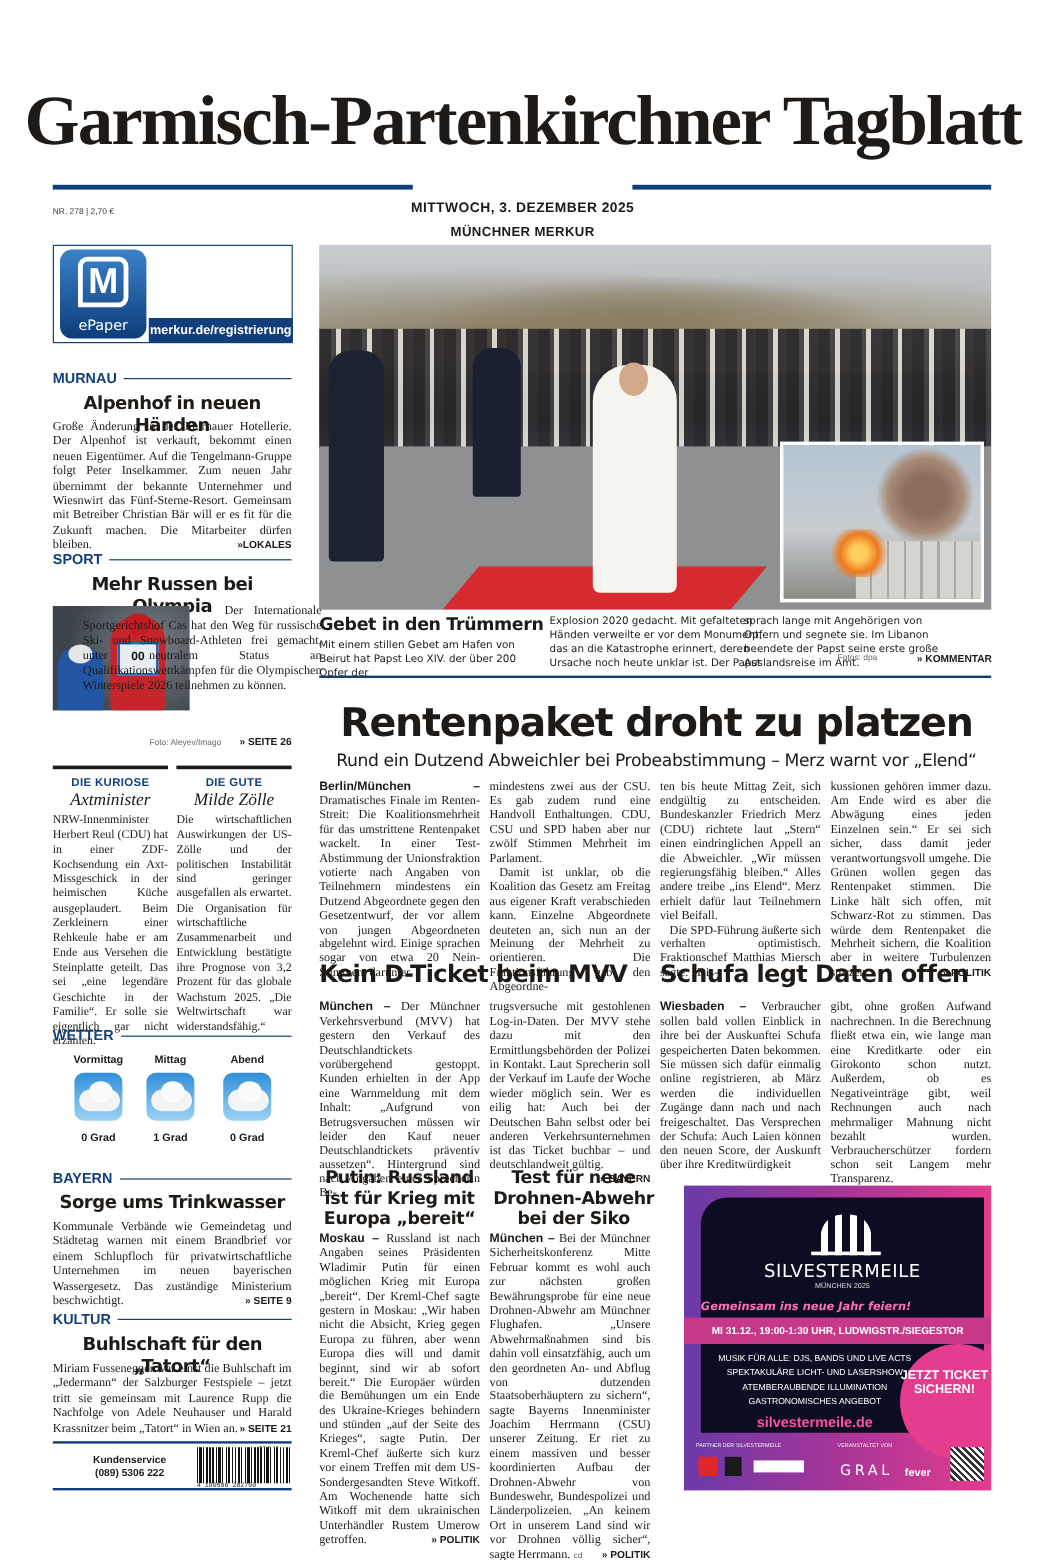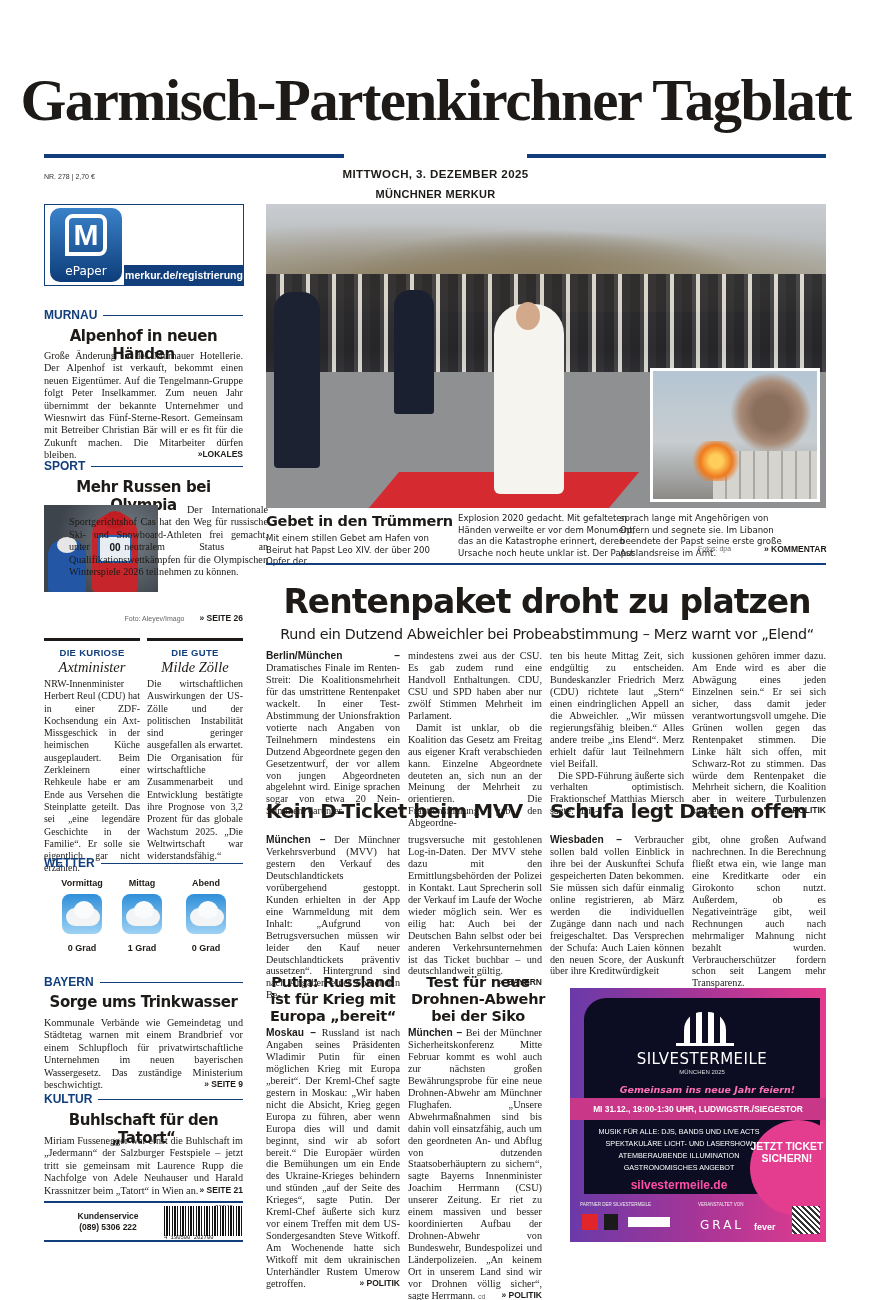--- a/index.html
+++ b/index.html
@@ -83,21 +83,21 @@
   .h2 { font: bold 20px "DejaVu Sans", sans-serif; text-align: left; letter-spacing: -0.5px; }
   .h3 { font: bold 14.5px/17px "DejaVu Sans", sans-serif; text-align: center; letter-spacing: -0.3px; }
 
   
   #ad { left: 570px; top: 988px; width: 256px; height: 254px; background: linear-gradient(90deg, #6a3aa8 0%, #a63597 50%, #e43c8e 100%); overflow: hidden; }
   #ad .inner { position: absolute; left: 14px; top: 10px; width: 236px; height: 196px; background: #0c0c22; border-radius: 22px 0 0 0; }
   #ad .gate { position: absolute; left: 92px; top: 8px; width: 58px; height: 40px; border-bottom: 3px solid #fff; }
   #ad .gate::before { content: ""; position: absolute; left: 8px; top: 6px; width: 42px; height: 34px; background: repeating-linear-gradient(90deg, #fff 0 6px, transparent 6px 12px); border-radius: 18px 18px 0 0; }
   #ad .t1 { position: absolute; left: 0; top: 52px; width: 236px; text-align: center; color: #fff; font: 15px "DejaVu Sans", sans-serif; letter-spacing: 0.5px; }
   #ad .t2 { position: absolute; left: 0; top: 71px; width: 236px; text-align: center; color: #ddd; font: 6px "Liberation Sans", sans-serif; }
-  #ad .t3 { position: absolute; left: 0; top: 86px; width: 211px; text-align: right; color: #ff6fb9; font: bold italic 9.5px "DejaVu Sans", sans-serif; }
+  #ad .t3 { position: absolute; left: 0; top: 86px; width: 211px; text-align: left; color: #ff6fb9; font: bold italic 9.5px "DejaVu Sans", sans-serif; }
   #ad .band { position: absolute; left: 0; top: 110px; width: 256px; height: 22px; background: #c93789; color: #fff; font: bold 8.4px/22px "Liberation Sans", sans-serif; text-align: center; }
   #ad .lines { position: absolute; left: 14px; top: 138px; width: 190px; text-align: center; color: #fff; font: 7.2px/12px "Liberation Sans", sans-serif; }
   #ad .lines b { font-weight: normal; }
   #ad .url { position: absolute; left: 14px; top: 190px; width: 190px; text-align: center; color: #ff4fa6; font: bold 12px "Liberation Sans", sans-serif; }
   #ad .cta { position: absolute; left: 180px; top: 132px; width: 96px; height: 96px; border-radius: 50%; background: #e43c8e; color: #fff; font: bold 10.5px/12px "Liberation Sans", sans-serif; text-align: center; padding-top: 20px; padding-right: 22px; }
   #ad .foot { position: absolute; left: 0; top: 210px; width: 256px; height: 44px; }
   #ad .foot .lbl { position: absolute; top: 4px; color: #eee; font: 4.5px "Liberation Sans", sans-serif; }
   #ad .foot .logo { position: absolute; top: 16px; height: 16px; background: #fff; }
   #ad .foot .gral { position: absolute; left: 130px; top: 20px; color: #fff; font: 12px "DejaVu Sans", sans-serif; letter-spacing: 3px; }
   #ad .foot .fever { position: absolute; left: 184px; top: 24px; color: #fff; font: bold 9px "Liberation Sans", sans-serif; }

